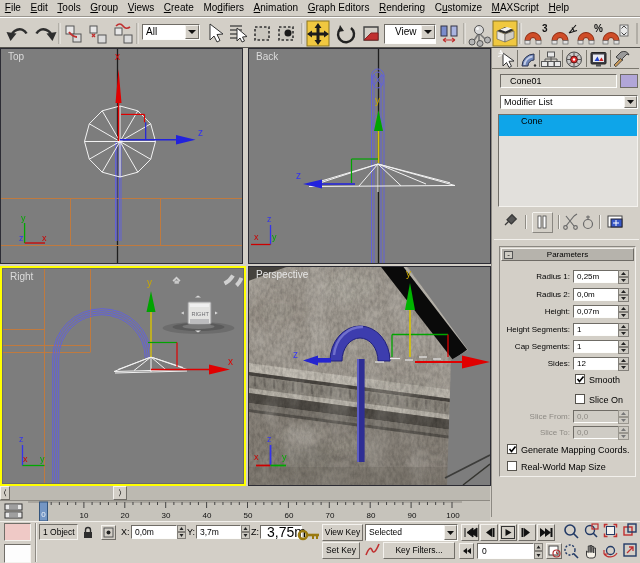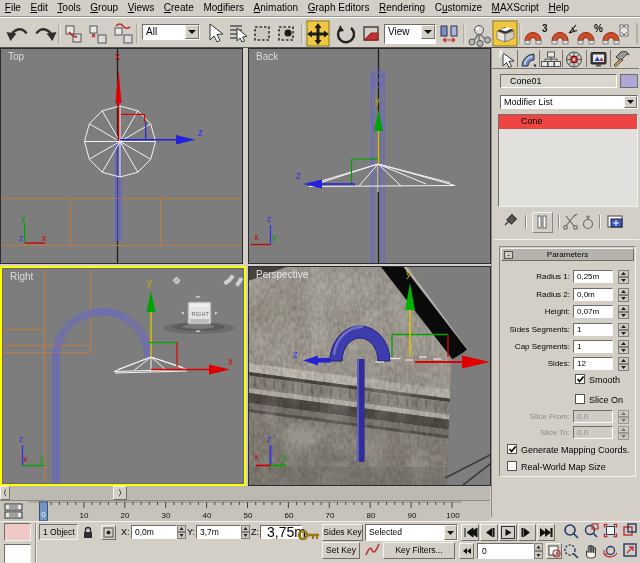--- a/index.html
+++ b/index.html
@@ -6,21 +6,21 @@
 html,body{width:640px;height:563px;overflow:hidden}
 body{font-family:"Liberation Sans",sans-serif;background:#d3cfc7;position:relative;font-size:11px;color:#000}
 .abs{position:absolute}
 .snk{border-top:1px solid #716e68;border-left:1px solid #716e68;border-right:1px solid #f4f2ee;border-bottom:1px solid #f4f2ee}
 .fld{background:#fff;border-top:1px solid #6f6c66;border-left:1px solid #6f6c66;border-right:1px solid #fdfdfb;border-bottom:1px solid #fdfdfb;font-size:10px;line-height:11px}
 .vplabel{position:absolute;color:#dcdcdc;font-size:10px;left:7px;top:2px;letter-spacing:0}
 svg{display:block}
 .btn{background:#d3cfc7;border-top:1px solid #f4f2ee;border-left:1px solid #f4f2ee;border-right:1px solid #716e68;border-bottom:1px solid #716e68;font-size:10px;text-align:center}
 .plab{left:0;width:78px;text-align:right;color:#000}
 .gry{color:#8d8a84}
-.pfld{left:81px;width:40px;height:13px;background:#fff;border:1px solid #6f6c66;border-right-color:#fdfdfb;border-bottom-color:#fdfdfb;font-size:8px;line-height:11px;padding-left:3px}
+.pfld{left:81px;width:56px;height:13px;background:#fff;border:1px solid #6f6c66;border-right-color:#fdfdfb;border-bottom-color:#fdfdfb;font-size:8px;line-height:11px;padding-left:3px}
 .gfld{background:#cfccc5;color:#8d8a84}
 .spn{left:126px}
 .cbx{width:10px;height:10px;background:#fff;border:1px solid #55524c}
 </style>
 </head>
 <body>
 
 <div class="abs" style="left:0;top:0;width:640px;height:17px;background:#d3cfc7;border-bottom:1px solid #9a968e">
 <div class="abs" style="left:0;top:2px;width:639px;font-size:10px;white-space:nowrap">
 <span style="padding:0 4.8px"><u>F</u>ile</span><span style="padding:0 4.8px"><u>E</u>dit</span><span style="padding:0 4.8px"><u>T</u>ools</span><span style="padding:0 4.8px"><u>G</u>roup</span><span style="padding:0 4.8px"><u>V</u>iews</span><span style="padding:0 4.8px"><u>C</u>reate</span><span style="padding:0 4.8px">Mo<u>d</u>ifiers</span><span style="padding:0 4.8px"><u>A</u>nimation</span><span style="padding:0 4.8px"><u>G</u>raph Editors</span><span style="padding:0 4.8px"><u>R</u>endering</span><span style="padding:0 4.8px">C<u>u</u>stomize</span><span style="padding:0 4.8px"><u>M</u>AXScript</span><span style="padding:0 4.8px"><u>H</u>elp</span>
@@ -142,21 +142,21 @@
  <line x1="637" y1="5" x2="637" y2="26" stroke="#8f8c85" stroke-width="1"></line>
 </svg>
 
 <div class="abs fld" style="left:142px;top:6px;width:58px;height:16px;padding-left:3px;line-height:14px">All</div>
 <div class="abs btn" style="left:185px;top:7px;width:14px;height:14px">
       <svg width="12" height="12">
         <path d="M 2 4 l 4 4 l 4 -4 z" fill="#111"></path>
       </svg>
     </div>
 
-<div class="abs fld" style="left:384px;top:6px;width:52px;height:20px;padding-left:3px;line-height:14px">View</div>
+<div class="abs fld" style="left:384px;top:6px;width:52px;height:20px;padding-left:10px;line-height:14px">View</div>
 <div class="abs btn" style="left:421px;top:7px;width:14px;height:14px">
       <svg width="12" height="12">
         <path d="M 2 4 l 4 4 l 4 -4 z" fill="#111"></path>
       </svg>
     </div>
 </div>
 
 <div class="abs" style="left:0;top:48px;width:491px;height:438px;background:#d3cfc7"></div>
 
 <div class="abs" style="left:0;top:48px;width:243px;height:216px;background:#7d7d7d;border:1px solid #2c2c34">
@@ -498,21 +498,21 @@
  <div class="abs" style="left:128px;top:26px;width:18px;height:14px;background:#b1a6d8;border:1px solid #6f6c66"></div>
 
  <div class="abs fld" style="left:8px;top:47px;width:138px;height:14px;line-height:12px;padding-left:3px;font-size:9px">Modifier List</div>
  <div class="abs btn" style="left:132px;top:48px;width:13px;height:12px">
       <svg width="11" height="10">
         <path d="M 2 3 l 3.5 4 l 3.5 -4 z" fill="#111"></path>
       </svg>
     </div>
 
  <div class="abs snk" style="left:6px;top:66px;width:140px;height:93px;background:#e2e0dc">
-  <div style="height:14px;background:#ef4444;font-size:9px;line-height:13px;padding-left:22px;color:#000">Cone</div>
+  <div style="height:21px;background:#0ea5e9;font-size:9px;line-height:13px;padding-left:22px;color:#000">Cone</div>
  </div>
 
  <svg width="147" height="24" style="position:absolute;left:0;top:162px">
   <g stroke="#3a3a3a" stroke-width="1.3" fill="none">
    <path d="M 13 15 l 5 -5 m 0 0 l 3 3"></path>
    <rect x="17" y="6" width="6" height="7" fill="#555" transform="rotate(45 20 9)"></rect>
   </g>
   <line x1="33.5" y1="5" x2="33.5" y2="19" stroke="#8f8c85"></line>
       <line x1="34.5" y1="5" x2="34.5" y2="19" stroke="#f2f0ec"></line>
   <rect x="40.5" y="2.5" width="20" height="20" fill="#d3cfc7" stroke="#8a8781"></rect>
@@ -562,21 +562,21 @@
         <path d="M5.5 12 L3 9 H8 Z" fill="#222"></path>
       </svg>
   <div class="abs plab" style="top:259px">Height:</div>
       <div class="abs pfld" style="top:257px">0,07m</div>
       <svg class="abs spn" style="top:257px" width="11" height="14">
         <rect x="0.5" y="0.5" width="10" height="6" fill="#cdcac2" stroke="#83807a"></rect>
         <rect x="0.5" y="7.5" width="10" height="6" fill="#cdcac2" stroke="#83807a"></rect>
         <path d="M5.5 2 L3 5 H8 Z" fill="#222"></path>
         <path d="M5.5 12 L3 9 H8 Z" fill="#222"></path>
       </svg>
-  <div class="abs plab" style="top:277px">Sides Segments:</div>
+  <div class="abs plab" style="top:277px">Height Segments:</div>
       <div class="abs pfld" style="top:275px">1</div>
       <svg class="abs spn" style="top:275px" width="11" height="14">
         <rect x="0.5" y="0.5" width="10" height="6" fill="#cdcac2" stroke="#83807a"></rect>
         <rect x="0.5" y="7.5" width="10" height="6" fill="#cdcac2" stroke="#83807a"></rect>
         <path d="M5.5 2 L3 5 H8 Z" fill="#222"></path>
         <path d="M5.5 12 L3 9 H8 Z" fill="#222"></path>
       </svg>
   <div class="abs plab" style="top:294px">Cap Segments:</div>
       <div class="abs pfld" style="top:292px">1</div>
       <svg class="abs spn" style="top:292px" width="11" height="14">
@@ -752,21 +752,21 @@
     </svg>
  <div class="abs" style="left:251px;top:41px;font-size:9px">Z:</div>
  <div class="abs fld" style="left:260px;top:39px;width:42px;height:14px;padding-left:6px;line-height:12px;font-size:14px">3,75m</div>
 
  <svg class="abs" width="24" height="18" style="left:297px;top:40px">
   <circle cx="6" cy="9" r="4" fill="none" stroke="#9a7a10" stroke-width="2.6"></circle>
   <line x1="9" y1="9" x2="22" y2="9" stroke="#9a7a10" stroke-width="2.6"></line>
   <path d="M 16 9 v 4 m 4 -4 v 4" stroke="#9a7a10" stroke-width="2"></path>
  </svg>
 
- <div class="abs btn" style="left:322px;top:38px;width:41px;height:17px;line-height:15px;font-size:8.5px">Sides Key</div>
+ <div class="abs btn" style="left:322px;top:38px;width:41px;height:17px;line-height:15px;font-size:8.5px">View Key</div>
  <div class="abs fld" style="left:365px;top:38px;width:93px;height:17px;line-height:15px;font-size:8.5px;padding-left:3px">Selected</div>
  <div class="abs btn" style="left:444px;top:39px;width:13px;height:15px">
       <svg width="11" height="13">
         <path d="M 2 5 l 3.5 4 l 3.5 -4 z" fill="#111"></path>
       </svg>
     </div>
  <div class="abs btn" style="left:322px;top:56px;width:38px;height:17px;line-height:15px;font-size:8.5px">Set Key</div>
  <svg class="abs" width="17" height="17" style="left:364px;top:56px">
   <path d="M 2 13 q 4 -10 6 -5 q 2 6 7 -6" stroke="#c03030" stroke-width="1.6" fill="none"></path>
  </svg>

